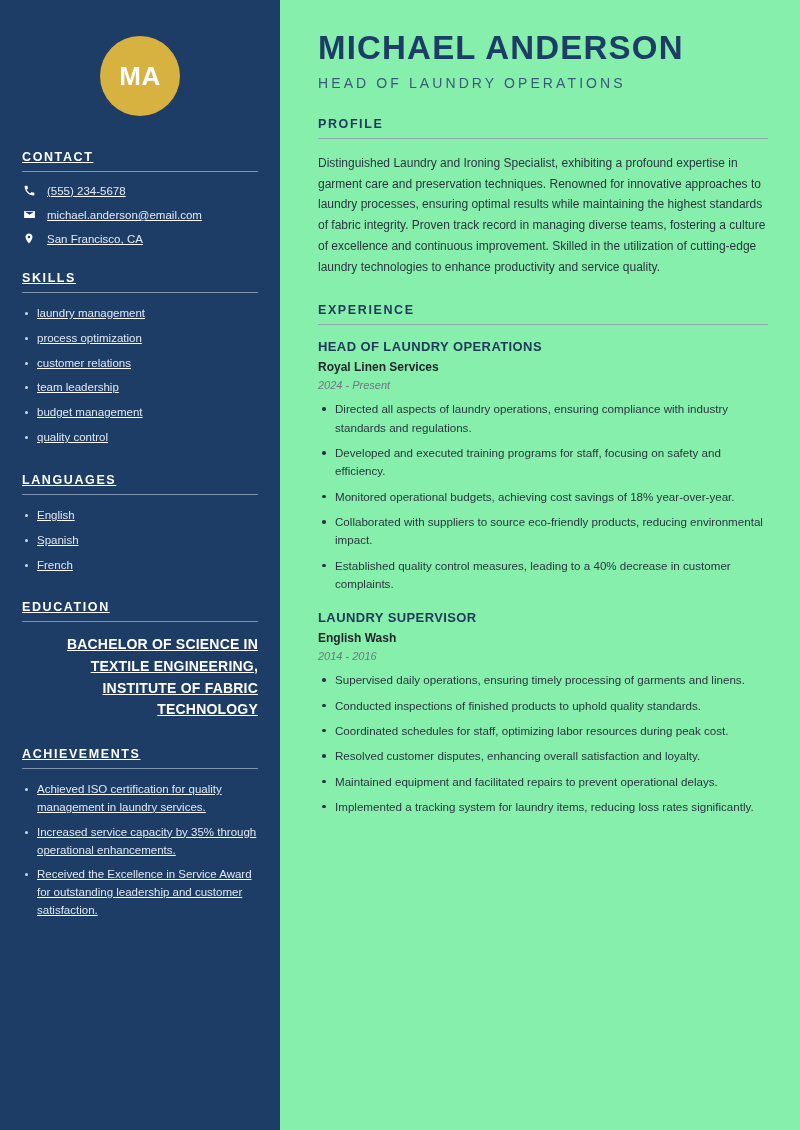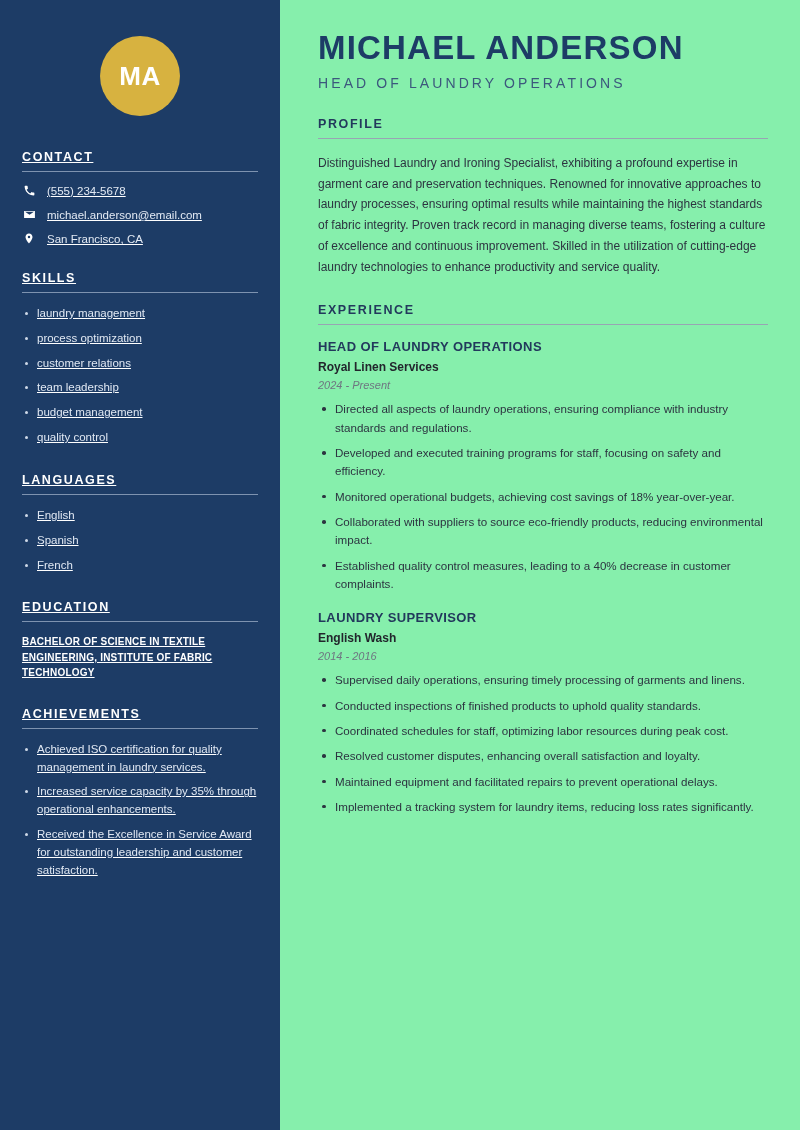--- a/index.html
+++ b/index.html
@@ -108,26 +108,27 @@
     position: absolute;
     left: 3px;
     top: 7px;
     width: 3px;
     height: 3px;
     border-radius: 50%;
     background: #cfd9e8;
   }
 
   .edu-entry {
-    font-size: 10px;
+    font-size: 14px;
     font-weight: bold;
     line-height: 1.55;
     color: #ffffff;
     text-transform: uppercase;
     letter-spacing: 0.2px;
+    text-align: right;
   }
 
   
   .main {
     flex: 1;
     padding: 30px 32px 30px 38px;
     background: #86efac;
   }
 
   .name {

